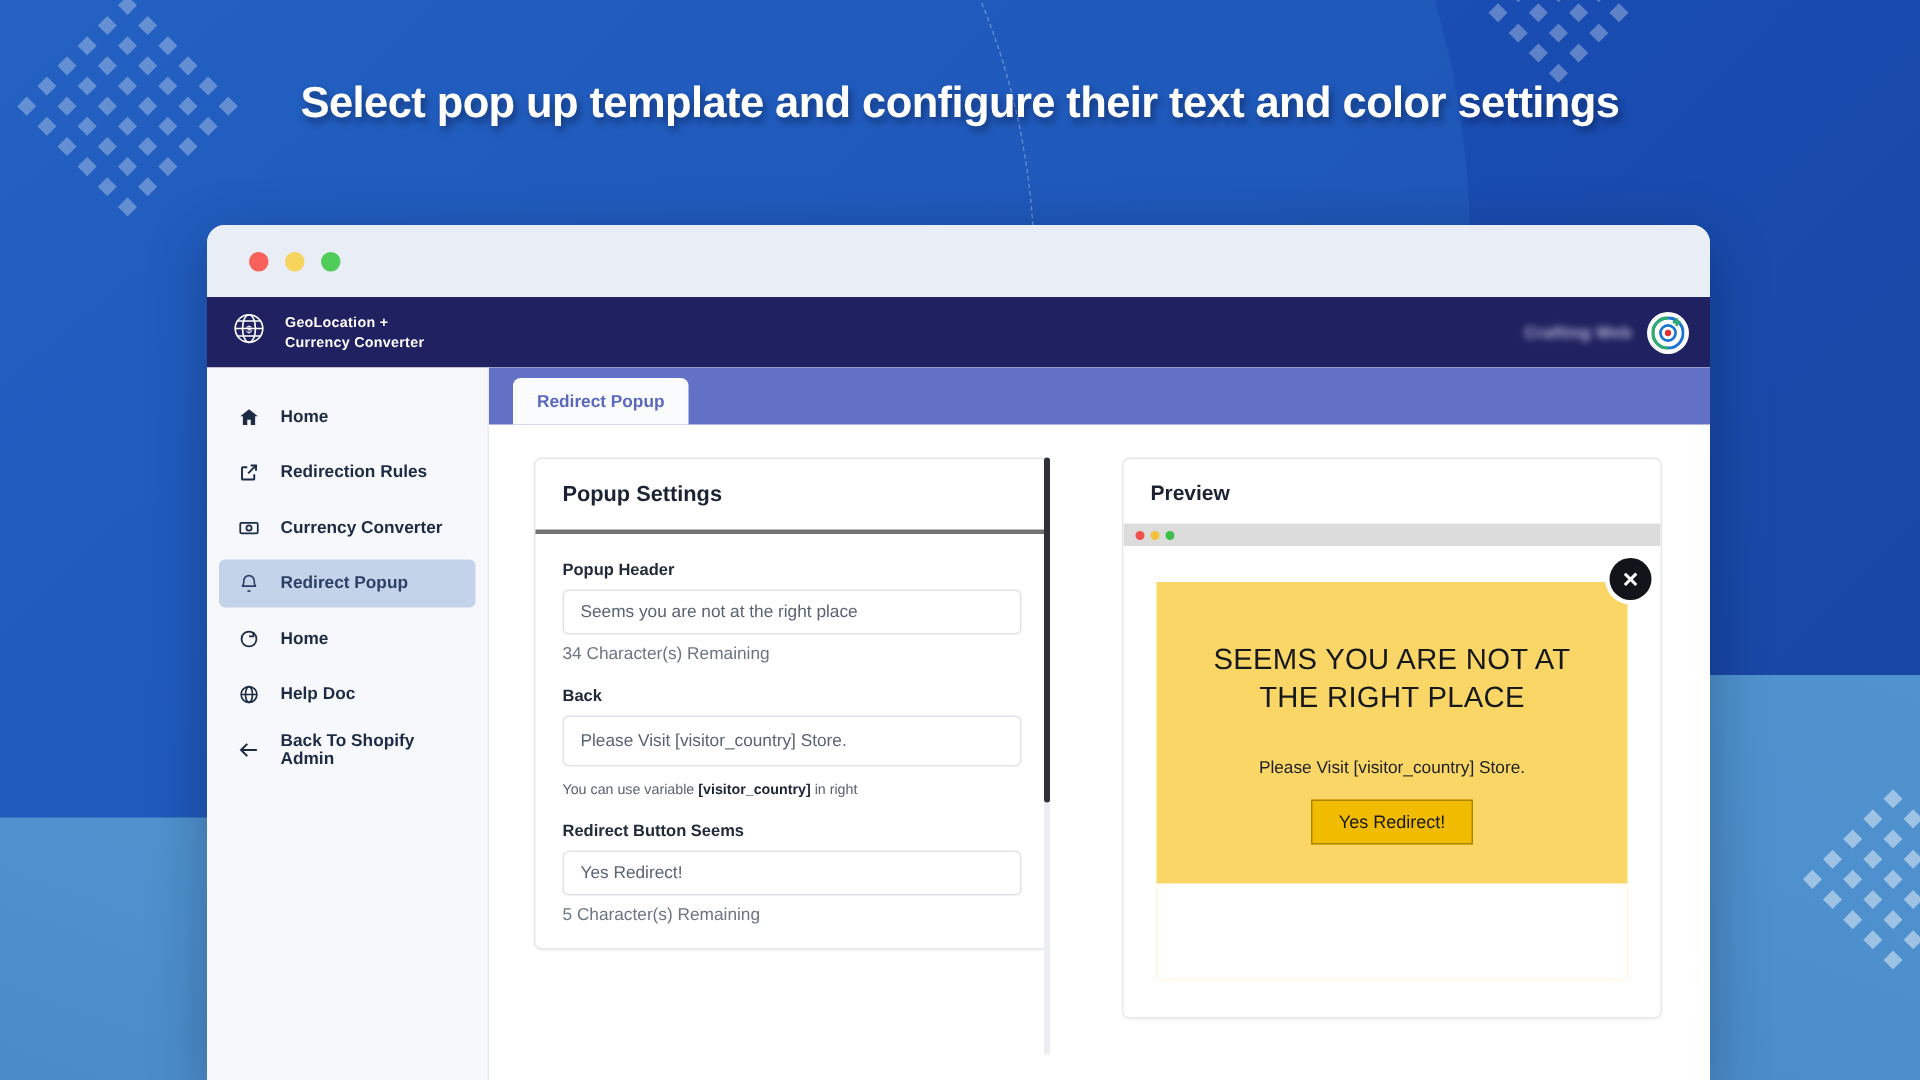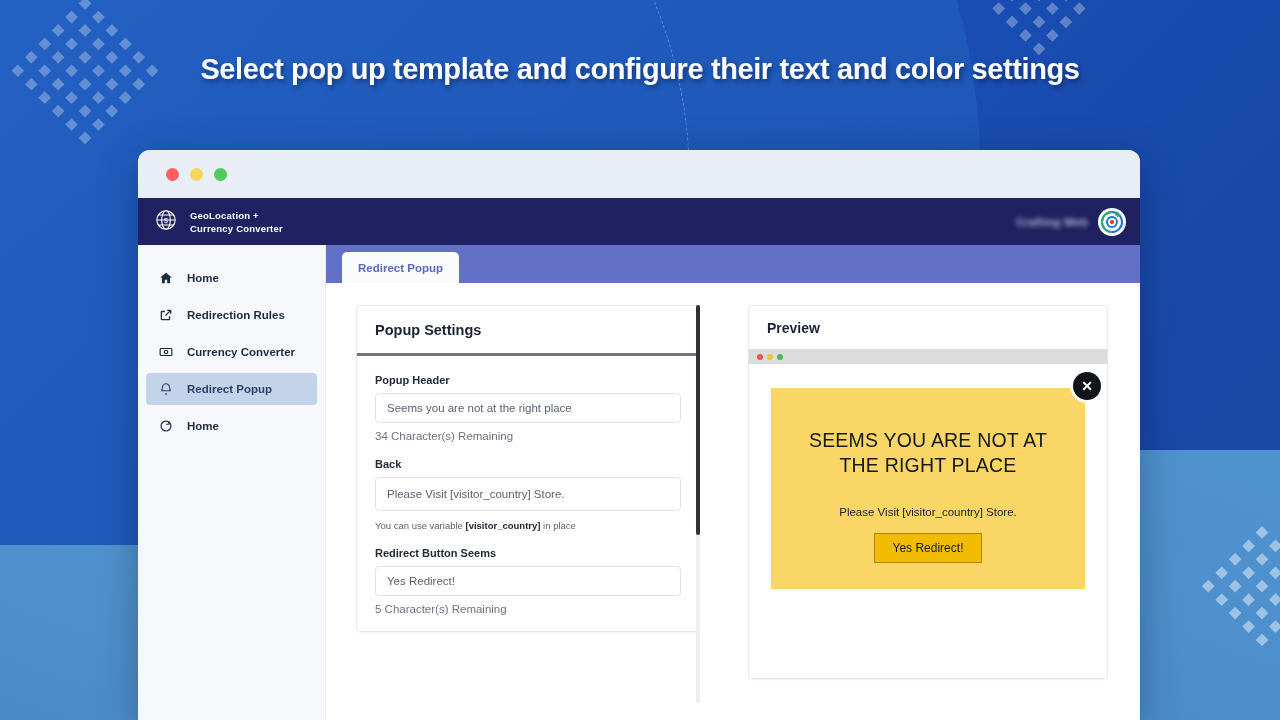--- a/index.html
+++ b/index.html
@@ -481,41 +481,60 @@
       </div>
       <div class="nav-item">
         <span class="ic">
           <svg width="14" height="14" viewBox="0 0 24 24" fill="none" stroke="#1d2b45" stroke-width="2">
               <circle cx="12" cy="12" r="8.5"></circle>
               <path d="M17 4v5h-5"></path>
             </svg>
         </span>
         <span>Home</span>
       </div>
+      <div class="nav-item">
+        <span class="ic">
+          <svg width="14" height="14" viewBox="0 0 24 24" fill="none" stroke="#1d2b45" stroke-width="1.9">
+              <circle cx="12" cy="12" r="9"></circle>
+              <line x1="3" y1="12" x2="21" y2="12"></line>
+              <ellipse cx="12" cy="12" rx="4" ry="9"></ellipse>
+            </svg>
+        </span>
+        <span>Help Doc</span>
+      </div>
+      <div class="nav-item">
+        <span class="ic">
+          <svg width="14" height="14" viewBox="0 0 24 24" fill="none" stroke="#1d2b45" stroke-width="2.4">
+              <line x1="21" y1="12" x2="4" y2="12"></line>
+              <polyline points="10,5 3,12 10,19"></polyline>
+            </svg>
+        </span>
+        <span>Back To Shopify Admin</span>
+      </div>
     </div>
 
     <div class="content">
       <div class="tabbar">
         <div class="tab">Redirect Popup</div>
       </div>
 
       <div class="panes">
 
         <div class="settings-wrap">
           <div class="card">
             <div class="card-head">Popup Settings</div>
             <div class="card-body">
 
               <div class="field-label">Popup Header</div>
               <input class="input" value="Seems you are not at the right place" style="">
               <div class="helper">34 Character(s) Remaining</div>
 
               <div class="field-label">Back</div>
               <textarea class="textarea" style="">Please Visit [visitor_country] Store.</textarea>
-              <div class="helper small"><span>You can use variable </span><b>[visitor_country]</b><span> in place</span></div>
+              <div class="helper small"><span>You can use variable </span><b>[visitor_country]</b><span> in right</span></div>
 
               <div class="field-label">Redirect Button Seems</div>
               <input class="input" value="Yes Redirect!" style="">
               <div class="helper">5 Character(s) Remaining</div>
 
             </div>
           </div>
           <div class="scroll-track"></div>
           <div class="scroll-thumb"></div>
         </div>

